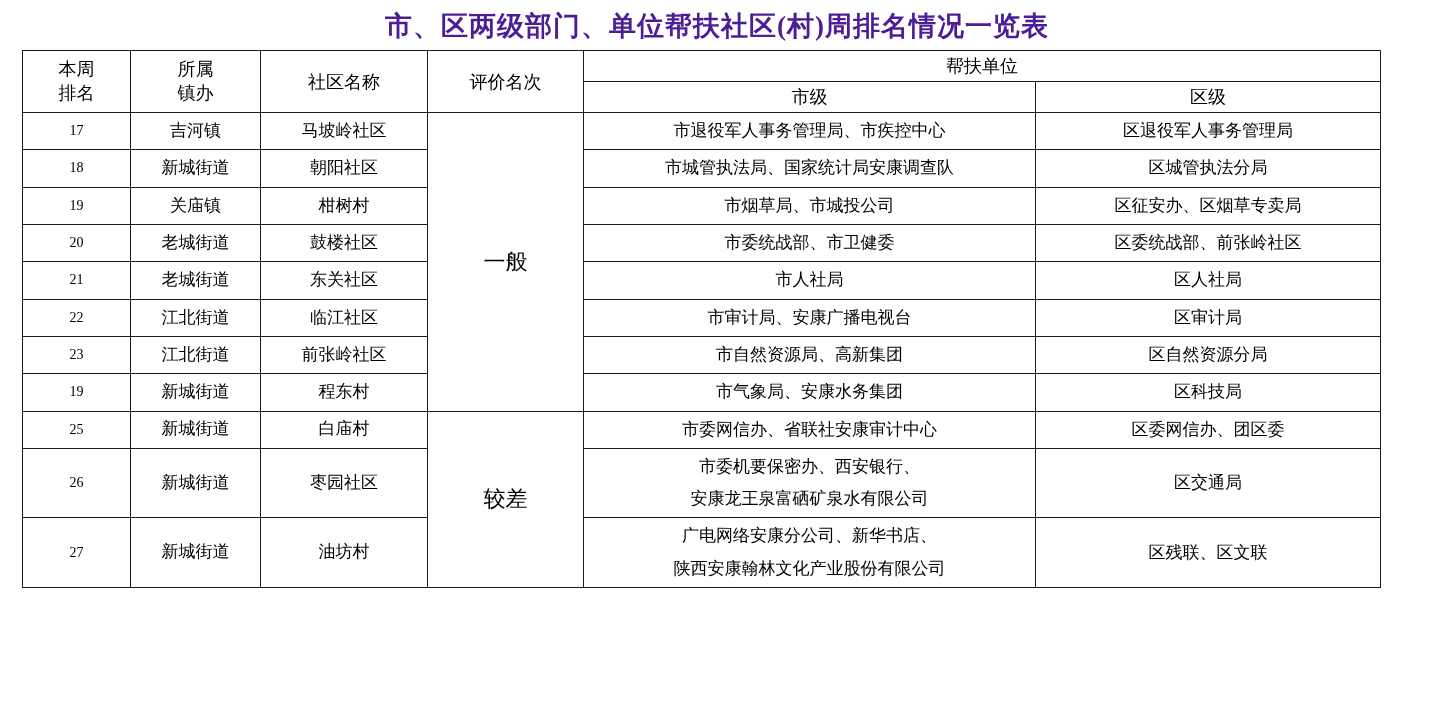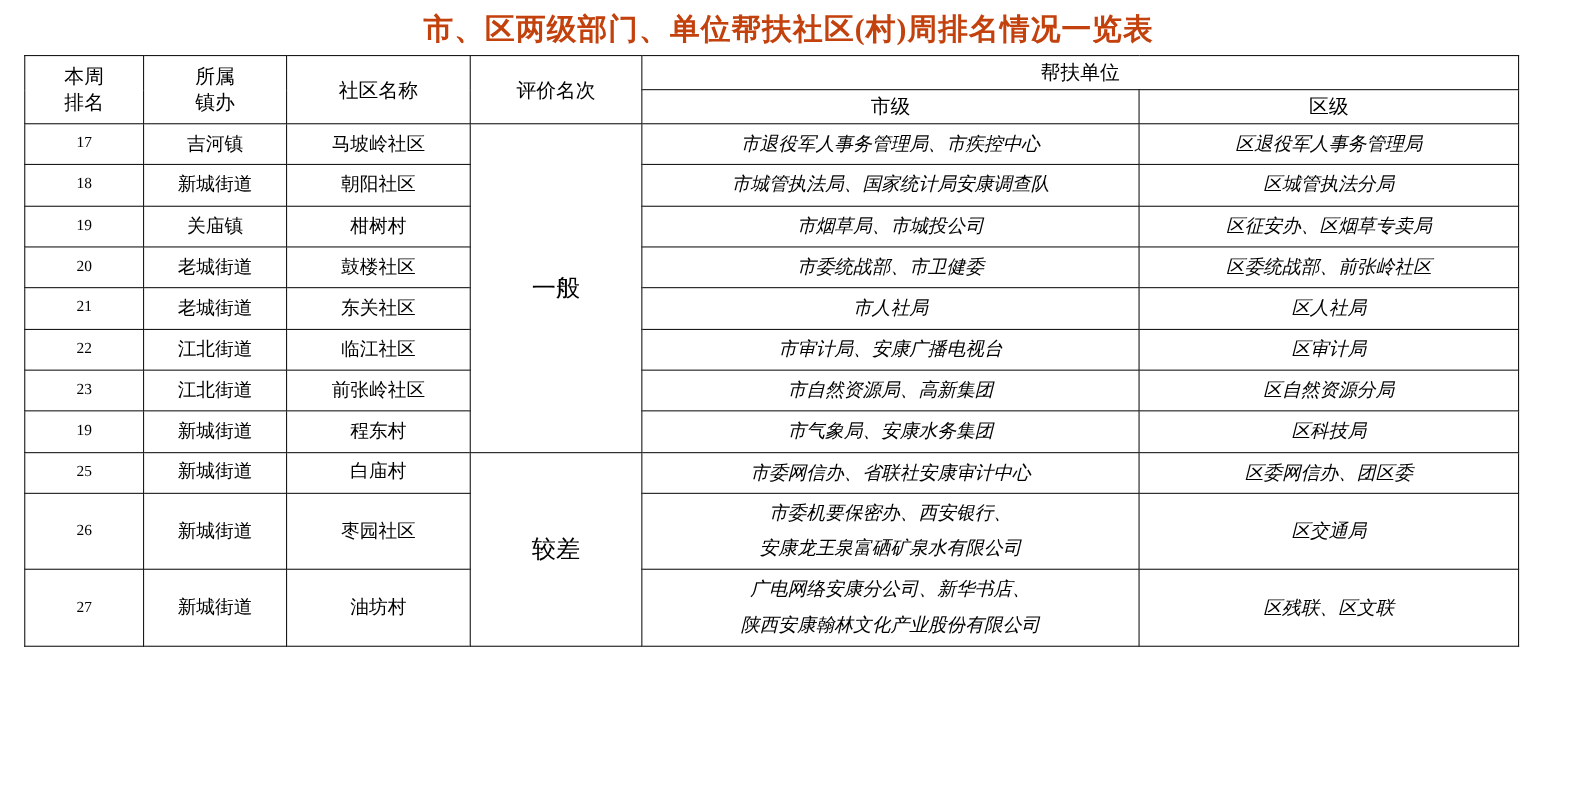--- a/index.html
+++ b/index.html
@@ -22,21 +22,21 @@
   }
   .doc-title {
     text-align: center;
     font-family: "Liberation Serif", "DejaVu Serif", serif;
     font-weight: bold;
     font-size: 27px;
     letter-spacing: 1px;
     line-height: 40px;
     padding-top: 6px;
     padding-bottom: 4px;
-    color: #c2410c;
+    color: #4c1d95;
     white-space: nowrap;
   }
   .table-wrap {
     padding: 0 22px;
     box-sizing: border-box;
   }
   table.rank-table {
     border-collapse: collapse;
     width: 1186px;
     table-layout: fixed;
@@ -65,21 +65,20 @@
   td.rating {
     font-size: 22px;
   }
   td.unit {
     font-size: 17px;
     padding: 6px 8px;
   }
   td.unit .line {
     display: block;
     line-height: 1.9;
-    font-style: italic;
   }
   .col-rank { width: 108px; }
   .col-town { width: 130px; }
   .col-community { width: 167px; }
   .col-rating { width: 156px; }
   .col-city { width: 452px; }
   .col-district { width: 345px; }
   .row-tall td { height: 46px; }
 </style>
 </head>

